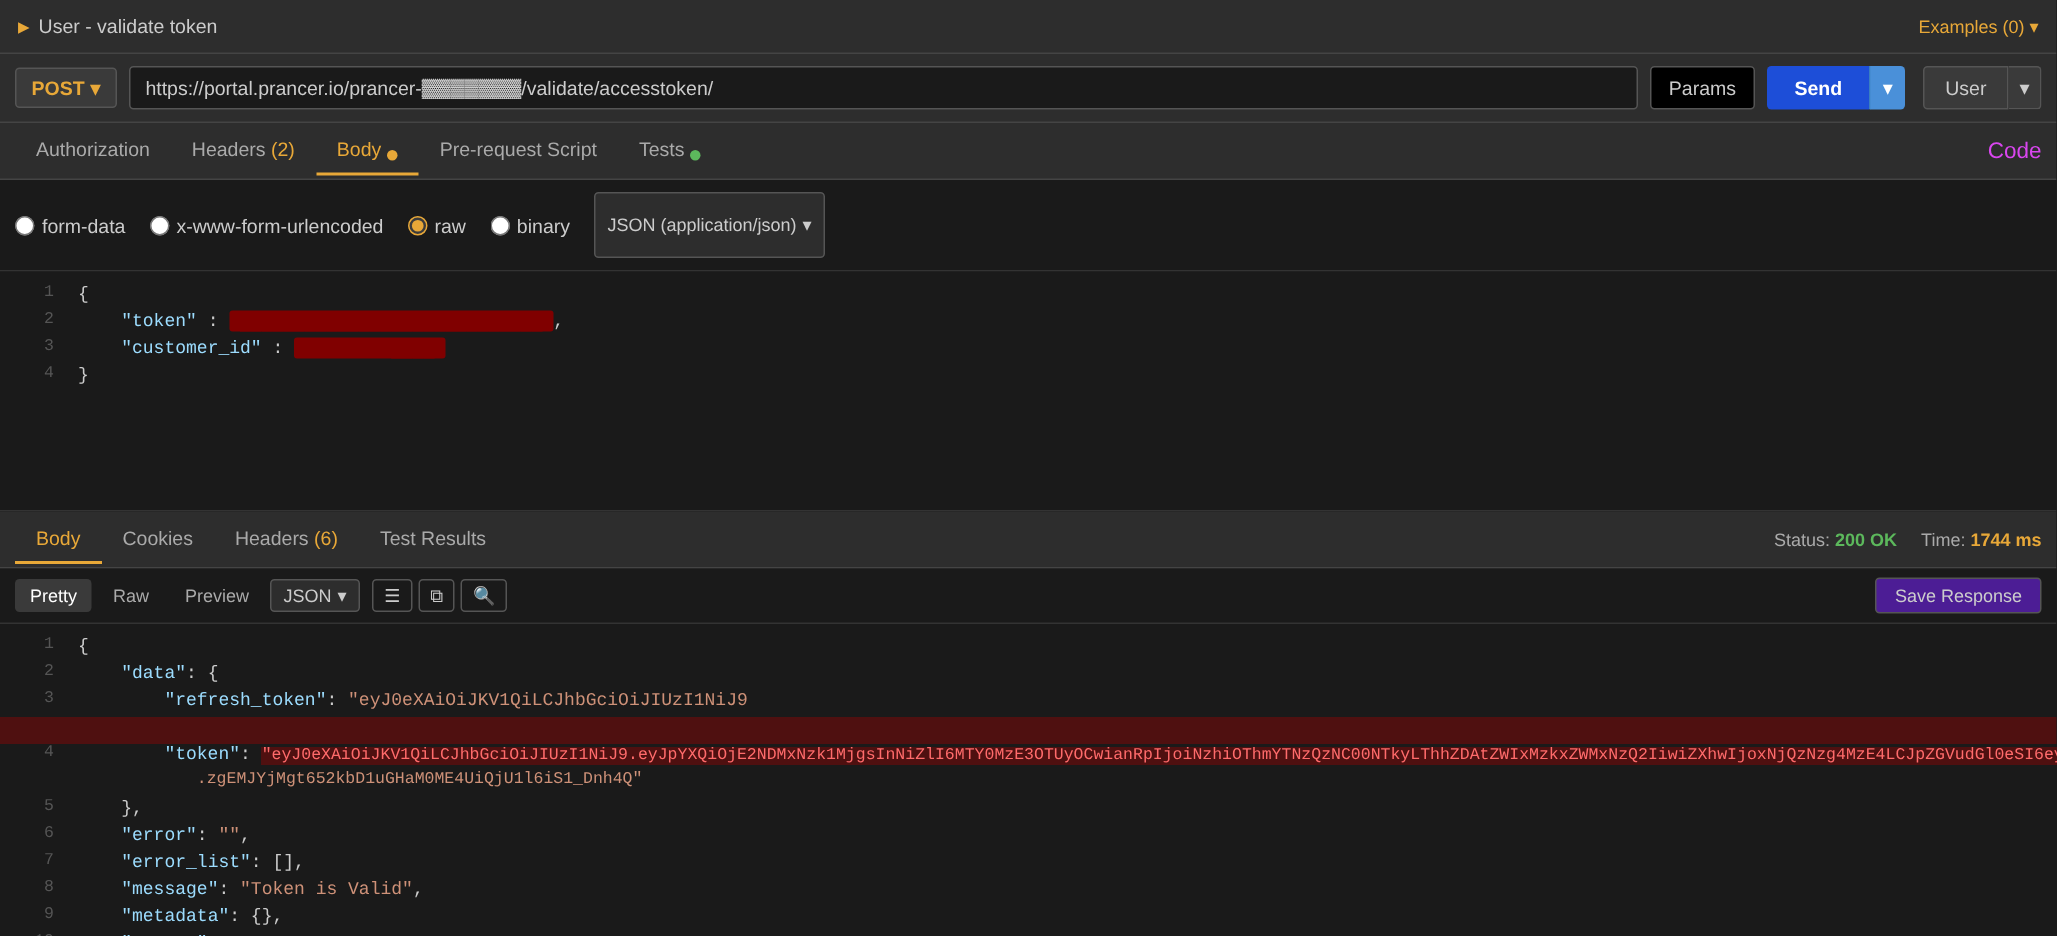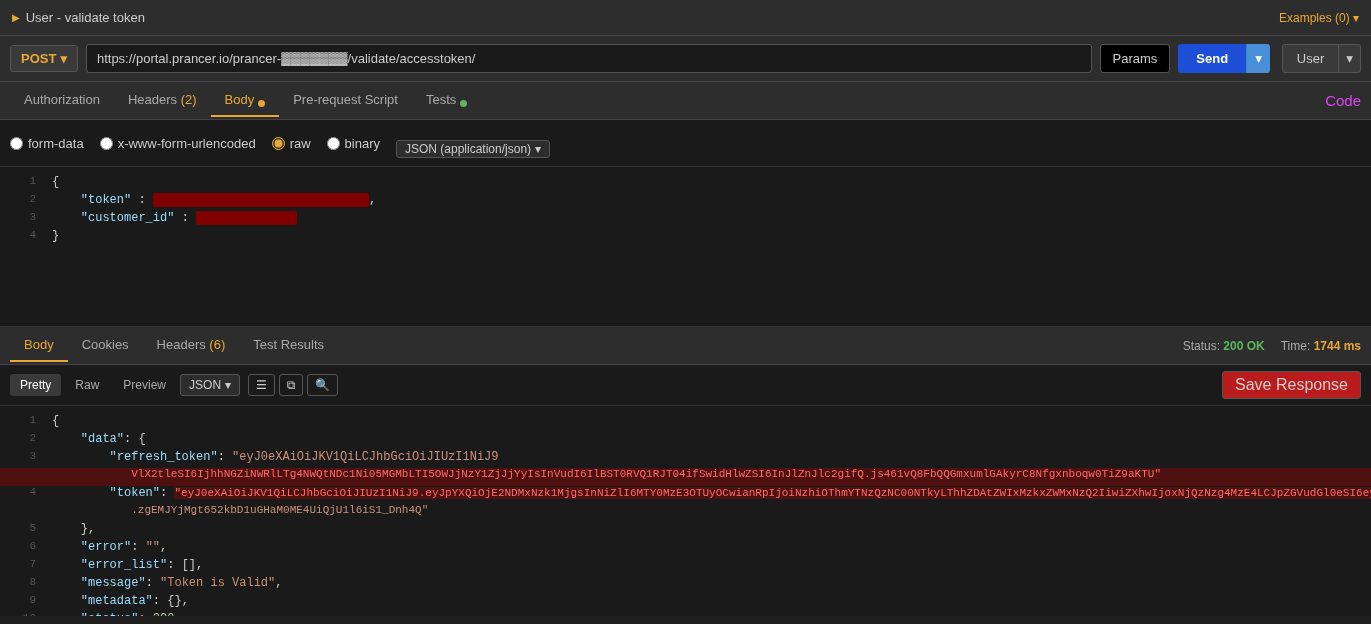--- a/index.html
+++ b/index.html
@@ -146,27 +146,26 @@
       gap: 16px;
       border-bottom: 1px solid #333;
     }
     .radio-label { display: flex; align-items: center; gap: 5px; color: #ccc; cursor: pointer; font-size: 13px; }
     .radio-label input[type="radio"] { accent-color: #e8a838; }
     .json-select {
       background: #2d2d2d;
       color: #ccc;
       border: 1px solid #555;
       border-radius: 3px;
-      padding: 1px 8px;
+      padding: 14px 8px;
       font-size: 12px;
       cursor: pointer;
       display: flex;
       align-items: center;
       gap: 4px;
-      margin-top: 12px;
     }
 
     
     .code-editor {
       background: #1a1a1a;
       font-family: 'Consolas', 'Courier New', monospace;
       font-size: 12px;
       color: #ccc;
       padding: 8px 0;
       height: 160px;
@@ -257,27 +256,27 @@
     .icon-btn {
       background: transparent;
       border: 1px solid #555;
       color: #ccc;
       border-radius: 3px;
       padding: 3px 7px;
       cursor: pointer;
       font-size: 12px;
     }
     .save-resp-btn {
-      background: #b91c1c;
+      background: #4c1d95;
       color: #ccc;
       border: 1px solid #555;
       border-radius: 3px;
       padding: 4px 12px;
       cursor: pointer;
-      font-size: 16px;
+      font-size: 12px;
       margin-left: auto;
     }
 
     
     .response-code {
       background: #1a1a1a;
       font-family: 'Consolas', 'Courier New', monospace;
       font-size: 12px;
       color: #ccc;
       padding: 8px 0;
@@ -430,21 +429,20 @@
     <div class="code-line">
       <span class="line-num">2</span>
       <span class="code-content">&nbsp;&nbsp;&nbsp;&nbsp;<span class="json-key">"data"</span>: {</span>
     </div>
     <div class="code-line">
       <span class="line-num">3</span>
       <span class="code-content">&nbsp;&nbsp;&nbsp;&nbsp;&nbsp;&nbsp;&nbsp;&nbsp;<span class="json-key">"refresh_token"</span>: <span class="json-str">"eyJ0eXAiOiJKV1QiLCJhbGciOiJIUzI1NiJ9</span></span>
     </div>
     <div class="code-line" style="background:rgba(180,0,0,0.35);">
       <span class="line-num">&nbsp;</span>
-      <span class="code-content" style="color:#ff6b6b;font-size:11px;">&nbsp;&nbsp;&nbsp;&nbsp;&nbsp;&nbsp;&nbsp;&nbsp;&nbsp;&nbsp;&nbsp;&nbsp;VlX2tleSI6IjhhNGZiNWRlLTg4NWQtNDc1Ni05MGMbLTI5OWJjNzY1ZjJjYyIsInVudI6IlBST0RVQ1RJT04ifSwidHlwZSI6InJlZnJlc2gifQ.js461vQ8FbQQGmxumlGAkyrC8Nfgxnboqw0TiZ9aKTU"</span>
     </div>
     <div class="code-line">
       <span class="line-num">4</span>
       <span class="code-content">&nbsp;&nbsp;&nbsp;&nbsp;&nbsp;&nbsp;&nbsp;&nbsp;<span class="json-key">"token"</span>: <span style="background:rgba(180,0,0,0.35);color:#ff6b6b;font-size:11px;">"eyJ0eXAiOiJKV1QiLCJhbGciOiJIUzI1NiJ9.eyJpYXQiOjE2NDMxNzk1MjgsInNiZlI6MTY0MzE3OTUyOCwianRpIjoiNzhiOThmYTNzQzNC00NTkyLThhZDAtZWIxMzkxZWMxNzQ2IiwiZXhwIjoxNjQzNzg4MzE4LCJpZGVudGl0eSI6eyJlbWFpbCI6IjNiZTc4NTk1LTM5YWMtNGJlMi05NzBlLTFkZWFiNmI3MWUzMiIsInVzZXJuYW1lIjoicHJhbmNlci1lbnRlcnByaXNlIn0sImZyZXNoIjpmYWxzZSwidHlwZSI6ImFjY2VzcyIsInVzZXJfY2xhaW1zIjp7ImN1c3RvbWVyX2lkIjoicHJhbmNlci1lbnRlcnByaXNlIiwia2V5IjoiOGE0NmI1OWUtMzlhYy00MDA1LTkwY2ItMTRhNTgxYWMzZWM5IiwiYXBwX3R5cGUiOiJQUk9EVUNUSk9OIn19</span></span>
     </div>
     <div class="code-line">
       <span class="line-num">&nbsp;</span>
       <span class="code-content json-str" style="font-size:11px;">&nbsp;&nbsp;&nbsp;&nbsp;&nbsp;&nbsp;&nbsp;&nbsp;&nbsp;&nbsp;&nbsp;&nbsp;.zgEMJYjMgt652kbD1uGHaM0ME4UiQjU1l6iS1_Dnh4Q"</span>
     </div>
     <div class="code-line">

